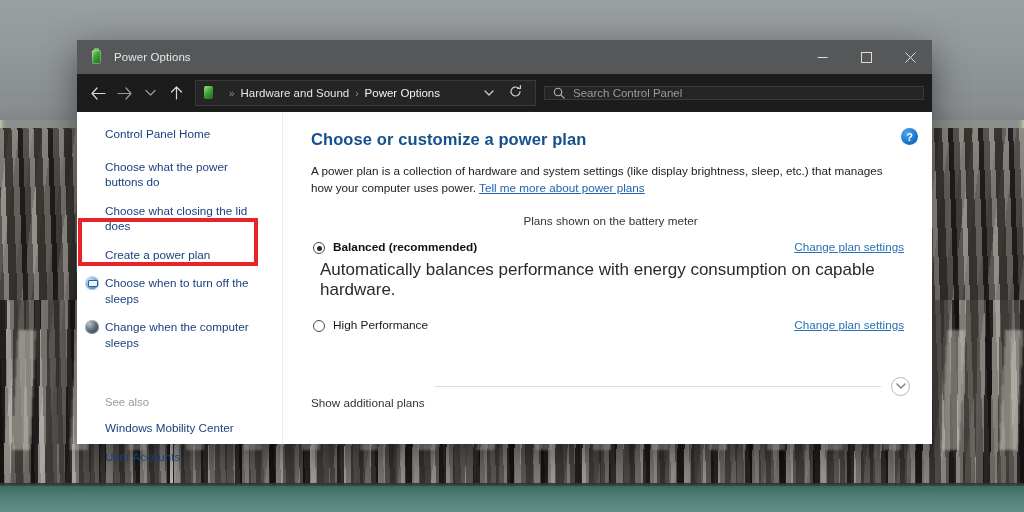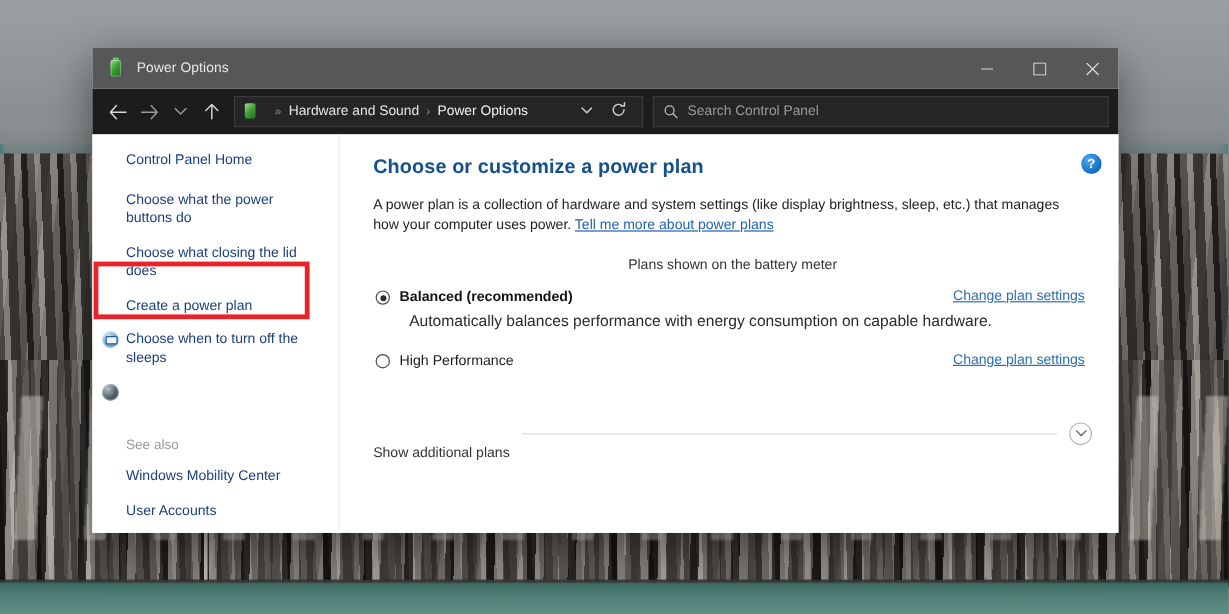--- a/index.html
+++ b/index.html
@@ -6,21 +6,21 @@
   html, body {
     width: 1024px; height: 512px;
     overflow: hidden;
     font-family: "Liberation Sans", sans-serif;
   }
 
   
   #desktop {
     position: relative;
     width: 1024px; height: 512px;
-    background: #0f766e;
+    background: #fef9c3;
     overflow: hidden;
   }
   .bg-sky {
     position: absolute; left: 0; top: 0; width: 1024px; height: 120px;
     background: linear-gradient(180deg,#9a9fa2 0%, #94999c 35%, #8c9194 70%, #868b8e 100%);
   }
   .bg-sky2 {
     position: absolute; left: 0; top: 100px; width: 1024px; height: 70px;
     background: linear-gradient(180deg,rgba(140,145,148,1) 0%, rgba(120,122,122,0.85) 55%, rgba(96,96,95,0.75) 100%);
     filter: blur(3px);
@@ -129,21 +129,21 @@
     position: absolute; left: 2px; top: 0; width: 9px; height: 13px; border-radius: 2px;
     background: linear-gradient(135deg,#9fe08a 0%, #3f9e34 50%, #1d6b18 100%);
   }
   .crumb-sep { color: #8d8d8d; font-size: 10px; margin: 0 6px; flex: none; }
   .crumb-txt { color: #e6e6e6; font-size: 11.5px; white-space: nowrap; }
   .crumb-txt.strong { color: #f2f2f2; }
   .crumb-spacer { flex: 1 1 auto; }
   .crumb-caret { color: #cfcfcf; font-size: 10px; padding: 0 8px; }
   .crumb-refresh { color: #cfcfcf; font-size: 13px; padding: 0 7px; }
   .searchbox {
-    width: 380px; height: 26px; margin-left: 8px; flex: none;
+    width: 380px; height: 14px; margin-left: 8px; flex: none;
     background: #252525; border: 1px solid #3a3a3a;
     display: flex; align-items: center; padding: 0 8px;
   }
   .search-icon { color: #b9b9b9; margin-right: 8px; display: flex; }
   .search-ph { color: #9b9b9b; font-size: 11.5px; }
 
   .body {
     display: flex; height: calc(404px - 34px - 38px);
     background: #ffffff;
   }
@@ -234,21 +234,21 @@
   }
   .radio.checked::after {
     content:''; position:absolute; left:2.5px; top:2.5px;
     width:5px; height:5px; border-radius:50%; background:#2b2b2b;
   }
   .plan-name { color: #111111; font-size: 11.8px; font-weight: bold; }
   .plan-name.reg { font-weight: normal; color: #1a1a1a; }
   .plan-spacer { flex: 1 1 auto; }
   .change-link { color: #2a6fb5; font-size: 11.7px; white-space: nowrap; padding-right: 6px; }
   .plan-desc {
-    color: #2a2a2a; font-size: 13px; margin: 0 0 18px 30px;
+    color: #2a2a2a; font-size: 17px; margin: 0 0 18px 9px;
   }
   .gap { height: 22px; }
 
   .show-more { display: flex; align-items: center; margin-top: 4px; }
   .show-more .sm-label { color: #333333; font-size: 11.7px; white-space: nowrap; margin-top: 32px; }
   .show-more .sm-rule { flex: 1 1 auto; height: 1px; background: #dcdcdc; margin: 0 10px; }
   .chev-circle {
     width: 19px; height: 19px; border-radius: 50%;
     border: 1px solid #b9b9b9; color: #7a7a7a;
     display: flex; align-items: center; justify-content: center;
@@ -370,20 +370,21 @@
           <span>Create a power plan</span>
         </div>
 
         <div class="side-link">
           <span class="sico ico-monitor"></span>
           <span>Choose when to turn off the sleeps</span>
         </div>
 
         <div class="side-link">
           <span class="sico ico-moon"></span>
+          <span>Change when the computer sleeps</span>
         </div>
 
         <div class="side-sub">
           <div class="see-also">See also</div>
           <div class="side-link">
             <span>Windows Mobility Center</span>
           </div>
           <div class="side-link">
             <span>User Accounts</span>
           </div>

